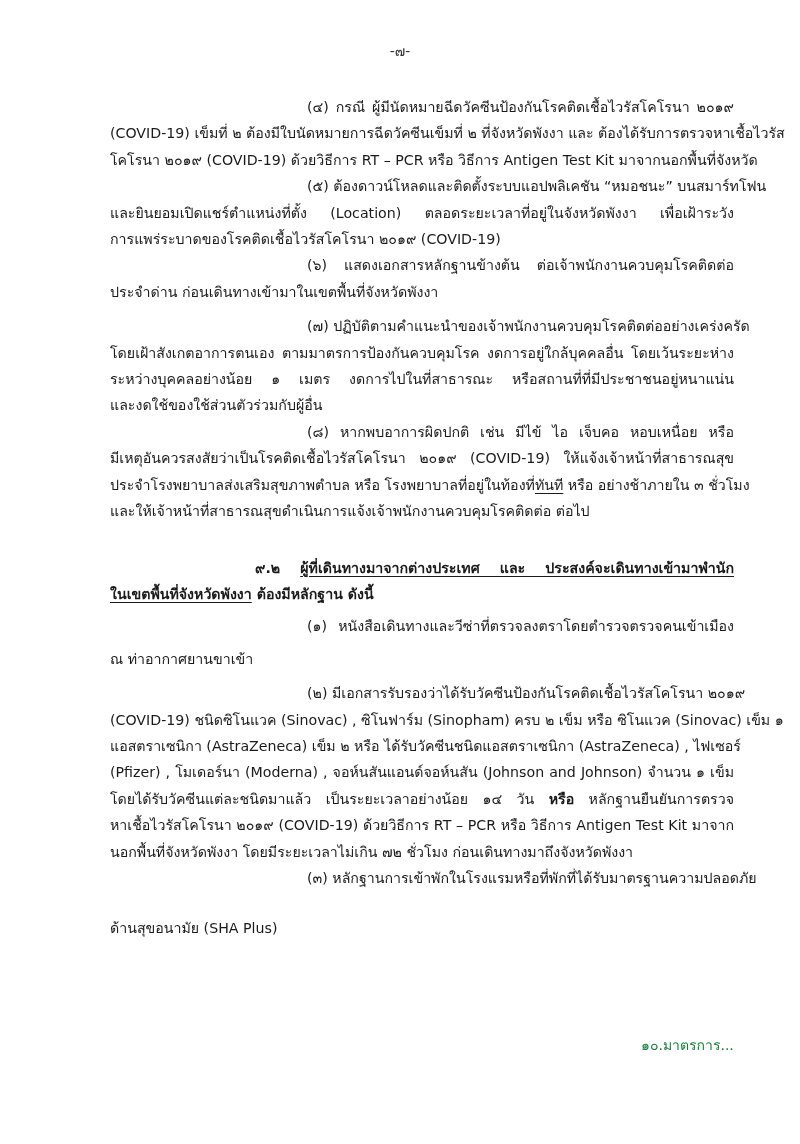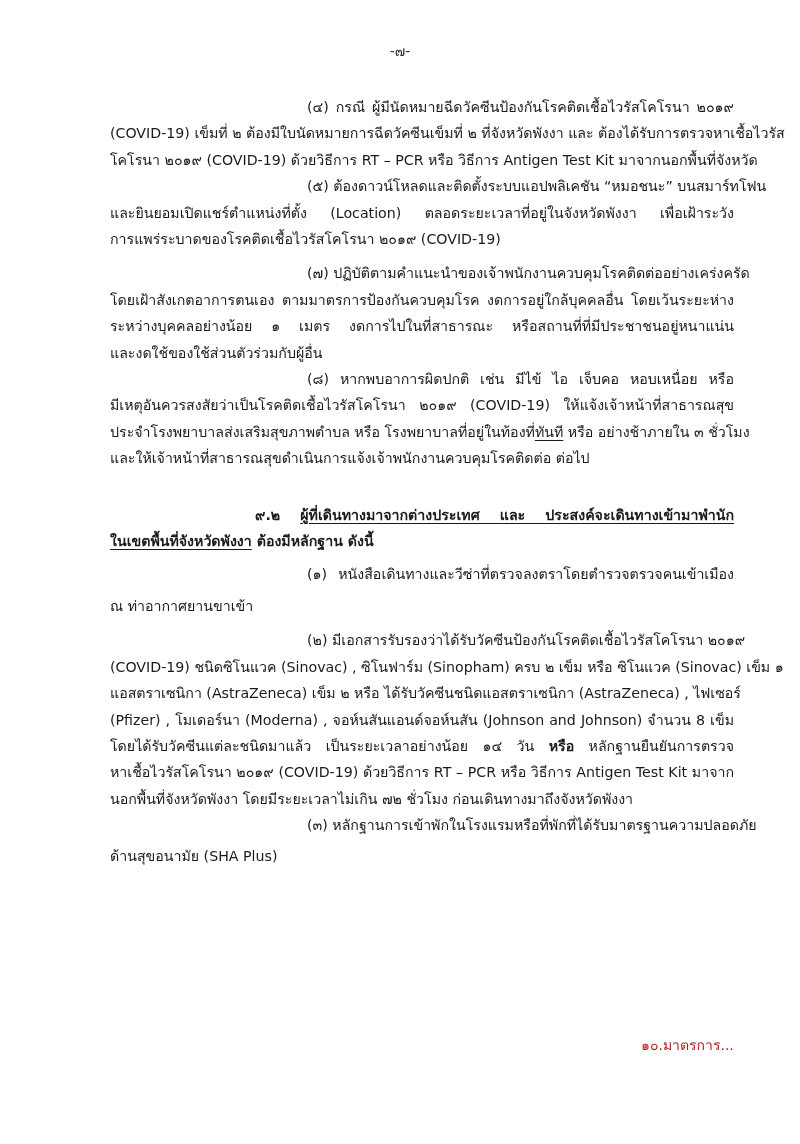--- a/index.html
+++ b/index.html
@@ -19,21 +19,21 @@
   .para { margin: 0; }
   .line { display: block; white-space: nowrap; text-align-last: justify; }
   .line.last { text-align-last: left; }
   .line.indent { padding-left: 197px; }
   .heading-line { font-weight: bold; }
   .heading-line.indent2 { padding-left: 145px; margin-top: 30px; }
   u { text-decoration: underline; text-underline-offset: 3px; }
   b { font-weight: bold; margin-top: 11px; }
   .gap { height: 8px; }
   .footer-ref {
-    position: absolute; left: 641px; top: 1034px; font-size: 14px; color: #b91c1c;
+    position: absolute; left: 641px; top: 1034px; font-size: 14px; color: #15803d;
   }
 </style>
 </head>
 <body>
 
 <div class="page-num">-๗-</div>
 
 <div class="content">
 
   <div class="para">
@@ -41,20 +41,24 @@
     <span class="line">(COVID-19) เข็มที่ ๒ ต้องมีใบนัดหมายการฉีดวัคซีนเข็มที่ ๒ ที่จังหวัดพังงา และ ต้องได้รับการตรวจหาเชื้อไวรัส</span>
     <span class="line">โคโรนา ๒๐๑๙ (COVID-19) ด้วยวิธีการ RT – PCR หรือ วิธีการ Antigen Test Kit มาจากนอกพื้นที่จังหวัด</span>
   </div>
 
   <div class="para">
     <span class="line indent">(๕) ต้องดาวน์โหลดและติดตั้งระบบแอปพลิเคชัน “หมอชนะ” บนสมาร์ทโฟน</span>
     <span class="line">และยินยอมเปิดแชร์ตำแหน่งที่ตั้ง (Location) ตลอดระยะเวลาที่อยู่ในจังหวัดพังงา เพื่อเฝ้าระวัง</span>
     <span class="line last">การแพร่ระบาดของโรคติดเชื้อไวรัสโคโรนา ๒๐๑๙ (COVID-19)</span>
   </div>
 
+  <div class="para">
+    <span class="line indent">(๖) แสดงเอกสารหลักฐานข้างต้น ต่อเจ้าพนักงานควบคุมโรคติดต่อ</span>
+    <span class="line last">ประจำด่าน ก่อนเดินทางเข้ามาในเขตพื้นที่จังหวัดพังงา</span>
+  </div>
 
   <div class="gap"></div>
 
   <div class="para">
     <span class="line indent">(๗) ปฏิบัติตามคำแนะนำของเจ้าพนักงานควบคุมโรคติดต่ออย่างเคร่งครัด</span>
     <span class="line">โดยเฝ้าสังเกตอาการตนเอง ตามมาตรการป้องกันควบคุมโรค งดการอยู่ใกล้บุคคลอื่น โดยเว้นระยะห่าง</span>
     <span class="line">ระหว่างบุคคลอย่างน้อย ๑ เมตร งดการไปในที่สาธารณะ หรือสถานที่ที่มีประชาชนอยู่หนาแน่น</span>
     <span class="line last">และงดใช้ของใช้ส่วนตัวร่วมกับผู้อื่น</span>
   </div>
 
@@ -72,26 +76,26 @@
 
   <div class="para">
     <span class="line indent" style="margin-top:6px;">(๑) หนังสือเดินทางและวีซ่าที่ตรวจลงตราโดยตำรวจตรวจคนเข้าเมือง</span>
     <span class="line last" style="margin-top:6px;">ณ ท่าอากาศยานขาเข้า</span>
   </div>
 
   <div class="para" style="margin-top:8px;">
     <span class="line indent">(๒) มีเอกสารรับรองว่าได้รับวัคซีนป้องกันโรคติดเชื้อไวรัสโคโรนา ๒๐๑๙</span>
     <span class="line">(COVID-19) ชนิดซิโนแวค (Sinovac) , ซิโนฟาร์ม (Sinopham) ครบ ๒ เข็ม หรือ ซิโนแวค (Sinovac) เข็ม ๑</span>
     <span class="line">แอสตราเซนิกา (AstraZeneca) เข็ม ๒ หรือ ได้รับวัคซีนชนิดแอสตราเซนิกา (AstraZeneca) , ไฟเซอร์</span>
-    <span class="line">(Pfizer) , โมเดอร์นา (Moderna) , จอห์นสันแอนด์จอห์นสัน (Johnson and Johnson) จำนวน 8 เข็ม</span>
+    <span class="line">(Pfizer) , โมเดอร์นา (Moderna) , จอห์นสันแอนด์จอห์นสัน (Johnson and Johnson) จำนวน ๑ เข็ม</span>
     <span class="line"><span>โดยได้รับวัคซีนแต่ละชนิดมาแล้ว เป็นระยะเวลาอย่างน้อย ๑๔ วัน </span><b>หรือ</b><span> หลักฐานยืนยันการตรวจ</span></span>
     <span class="line">หาเชื้อไวรัสโคโรนา ๒๐๑๙ (COVID-19) ด้วยวิธีการ RT – PCR หรือ วิธีการ Antigen Test Kit มาจาก</span>
     <span class="line last">นอกพื้นที่จังหวัดพังงา โดยมีระยะเวลาไม่เกิน ๗๒ ชั่วโมง ก่อนเดินทางมาถึงจังหวัดพังงา</span>
   </div>
 
   <div class="para">
     <span class="line indent">(๓) หลักฐานการเข้าพักในโรงแรมหรือที่พักที่ได้รับมาตรฐานความปลอดภัย</span>
-    <span class="line last" style="margin-top:4px;">ด้านสุขอนามัย (SHA Plus)</span>
+    <span class="line last" style="margin-top:24px;">ด้านสุขอนามัย (SHA Plus)</span>
   </div>
 
 </div>
 
 <div class="footer-ref">๑๐.มาตรการ...</div>
 
 </body></html>

